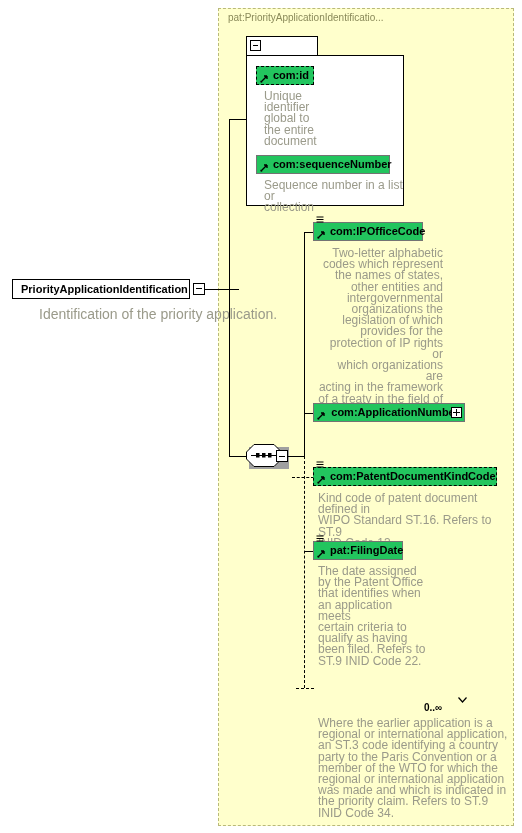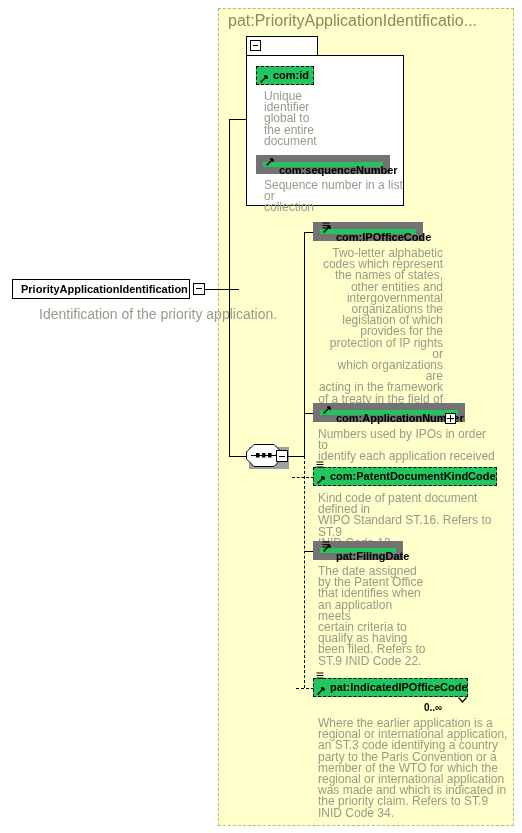--- a/index.html
+++ b/index.html
@@ -30,21 +30,21 @@
     width: 296px;
     height: 818px;
     background: #ffffcc;
     border: 1px dashed #b9b97a;
     box-sizing: border-box;
   }
   .ct-title {
     position: absolute;
     left: 228px;
     top: 12px;
-    font-size: 16px;
+    font-size: 10px;
     color: #8a8a5a;
     letter-spacing: 0px;
     white-space: nowrap;
   }
 
   
   .attr-tab {
     position: absolute;
     left: 246px;
     top: 36px;
@@ -102,21 +102,21 @@
     box-sizing: border-box;
     height: 19px;
     line-height: 17px;
     font-size: 11px;
     font-weight: bold;
     color: #000000;
     white-space: nowrap;
     padding-left: 16px;
     padding-right: 5px;
   }
-  .node.solid { border: 7px solid #737373; }
+  .node.solid { border: 1px solid #737373; text-align: right; }
   .node.dashed { border: 1px dashed #000000; }
   
   .node::before {
     content: "";
     position: absolute;
     left: 3px;
     top: 100%;
     width: 100%;
     height: 4px;
     background: #a0a0a0;
@@ -409,22 +409,20 @@
 IP</div>
 
   <div class="node solid" style="left:313px; top:403px; width:152px;">
     <svg class="node-arrow" viewBox="0 0 8 8">
       <path d="M1 7 L7 1 M7 1 L4 1 M7 1 L7 4" stroke="#000" stroke-width="1.4" fill="none"></path>
       <path d="M0.5 7.5 L2.5 7.5 L0.5 5.5 Z" fill="#000"></path>
     </svg>
     <span>com:ApplicationNumber</span>
     <span class="node-plus"></span>
   </div>
-  <div class="annot" style="left:318px; top:429px; width:180px;">Numbers used by IPOs in order to
-identify each application received</div>
 
   <div class="node dashed" style="left:313px; top:467px; width:184px;">
     <svg class="node-lines" viewBox="0 0 8 8">
       <line x1="0.5" y1="1" x2="7.5" y2="1" stroke="#000" stroke-width="1"></line>
       <line x1="0.5" y1="3.5" x2="7.5" y2="3.5" stroke="#000" stroke-width="1"></line>
       <line x1="0.5" y1="6" x2="7.5" y2="6" stroke="#000" stroke-width="1"></line>
     </svg>
     <svg class="node-arrow" viewBox="0 0 8 8">
       <path d="M1 7 L7 1 M7 1 L4 1 M7 1 L7 4" stroke="#000" stroke-width="1.4" fill="none"></path>
       <path d="M0.5 7.5 L2.5 7.5 L0.5 5.5 Z" fill="#000"></path>
@@ -449,32 +447,20 @@
   </div>
   <div class="annot" style="left:318px; top:566px; width:110px;">The date assigned
 by the Patent Office
 that identifies when
 an application meets
 certain criteria to
 qualify as having
 been filed. Refers to
 ST.9 INID Code 22.</div>
 
-  <div class="node dashed" style="left:313px; top:678px; width:155px;">
-    <svg class="node-lines" viewBox="0 0 8 8">
-      <line x1="0.5" y1="1" x2="7.5" y2="1" stroke="#000" stroke-width="1"></line>
-      <line x1="0.5" y1="3.5" x2="7.5" y2="3.5" stroke="#000" stroke-width="1"></line>
-      <line x1="0.5" y1="6" x2="7.5" y2="6" stroke="#000" stroke-width="1"></line>
-    </svg>
-    <svg class="node-arrow" viewBox="0 0 8 8">
-      <path d="M1 7 L7 1 M7 1 L4 1 M7 1 L7 4" stroke="#000" stroke-width="1.4" fill="none"></path>
-      <path d="M0.5 7.5 L2.5 7.5 L0.5 5.5 Z" fill="#000"></path>
-    </svg>
-    <span>pat:IndicatedIPOfficeCode</span>
-  </div>
   <svg class="card-caret" viewBox="0 0 9 6" style="left:458px; top:697px;">
     <path d="M0.5 0.5 L4.5 5 L8.5 0.5" fill="none" stroke="#000" stroke-width="1.2"></path>
   </svg>
   <div class="card" style="left:424px; top:702px;">0..∞</div>
   <div class="annot" style="left:318px; top:718px; width:190px;">Where the earlier application is a
 regional or international application,
 an ST.3 code identifying a country
 party to the Paris Convention or a
 member of the WTO for which the
 regional or international application

